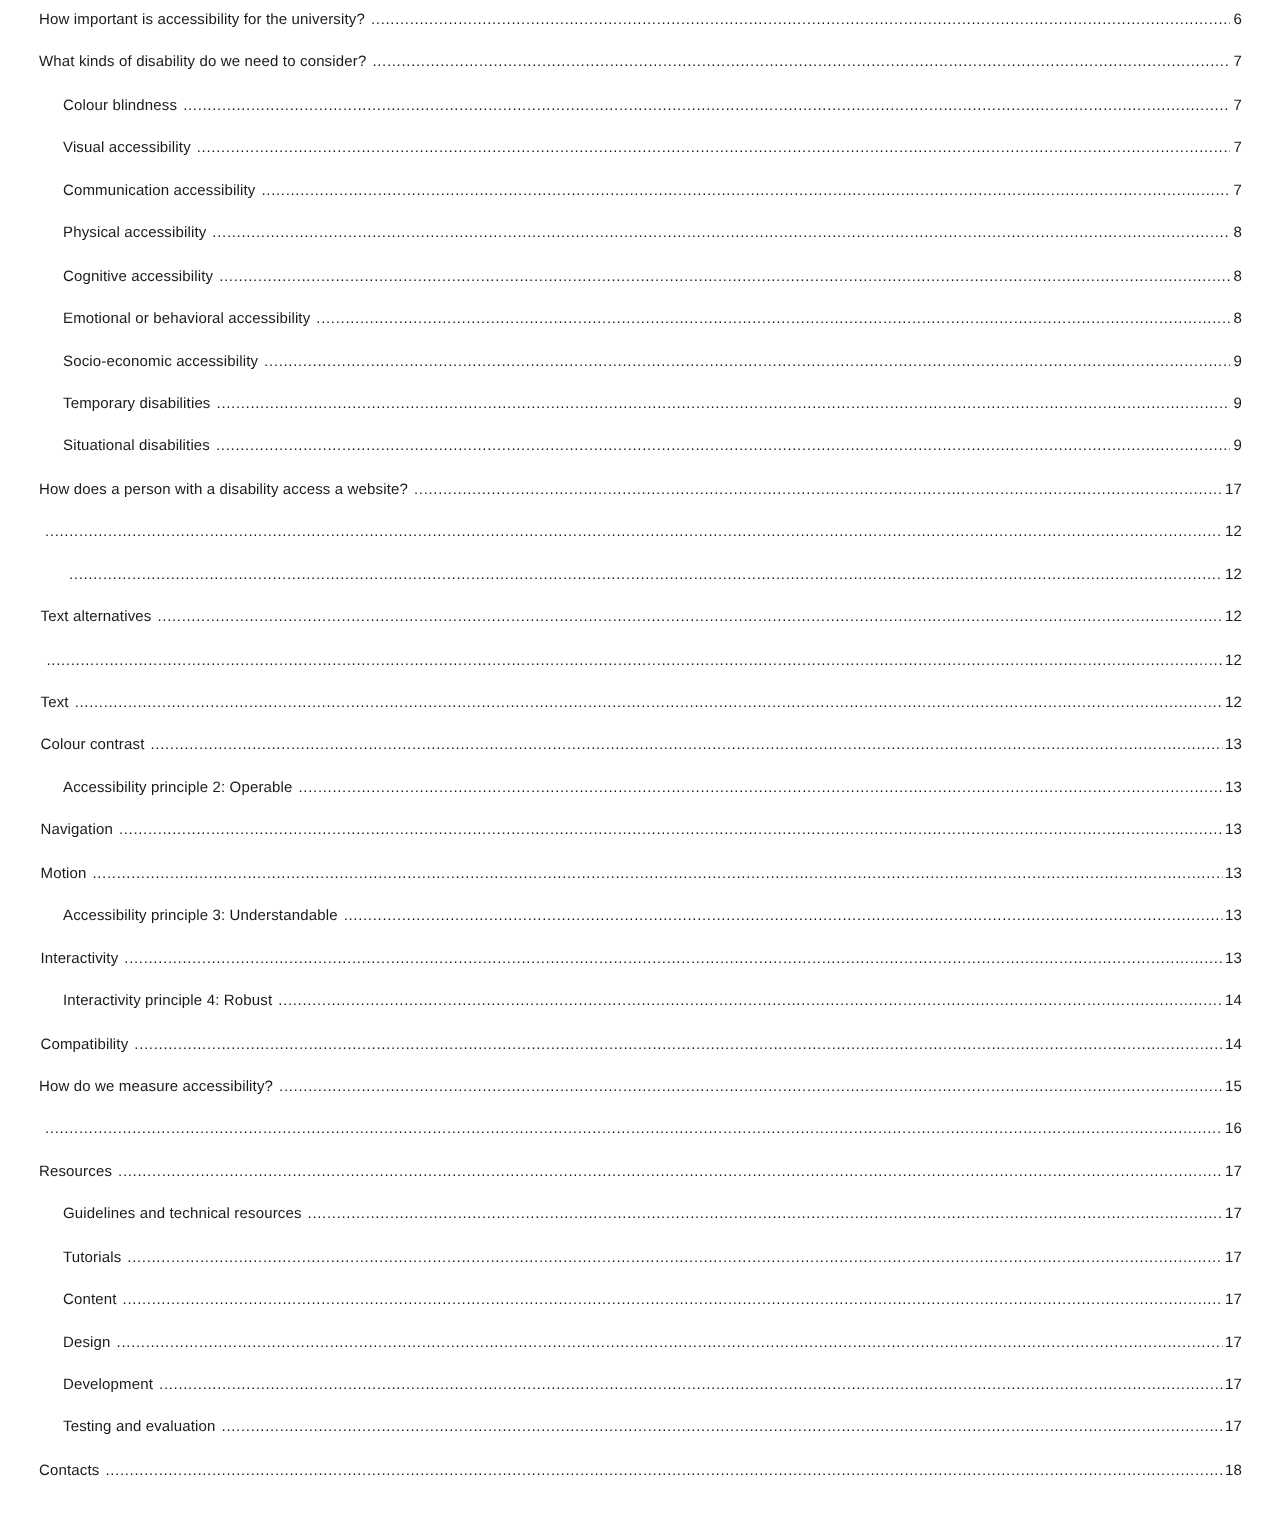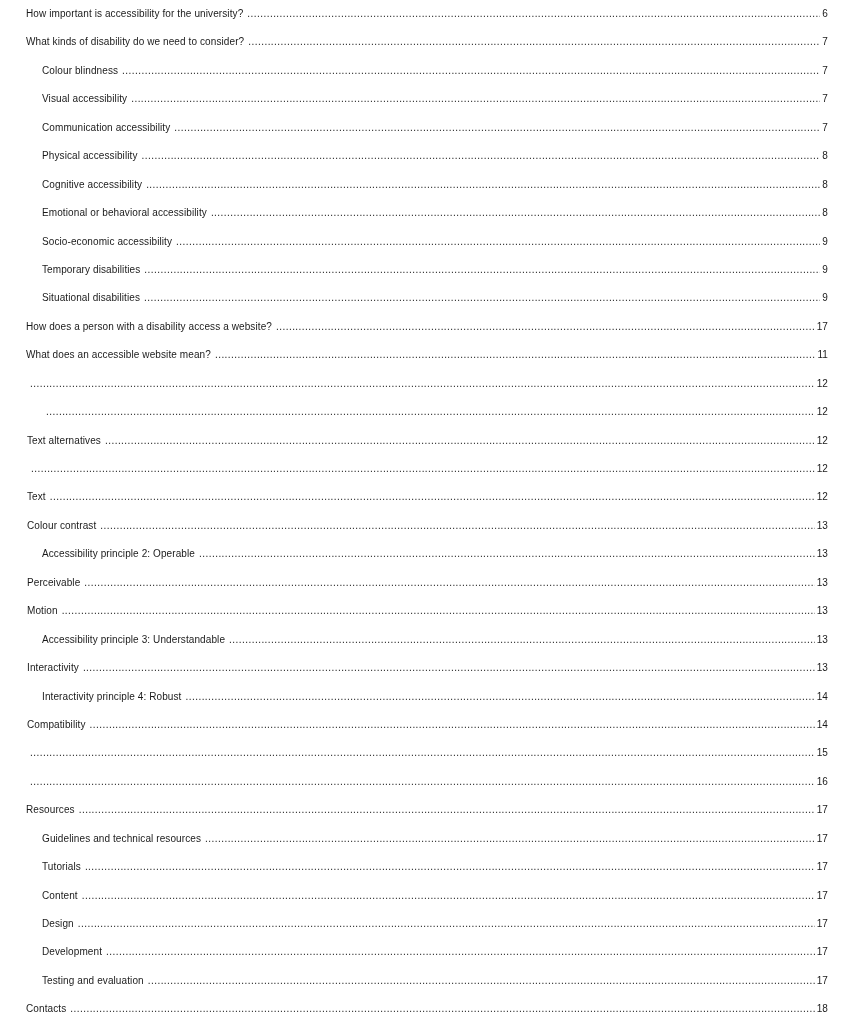--- a/index.html
+++ b/index.html
@@ -124,25 +124,20 @@
     <span class="leader"></span>
     <span class="page">9</span>
   </div>
 
   <div class="row lvl0">
     <span class="label">How does a person with a disability access a website?</span>
     <span class="leader"></span>
     <span class="page">17</span>
   </div>
 
-  <div class="row lvl0">
-    <span class="label">What does an accessible website mean?</span>
-    <span class="leader"></span>
-    <span class="page">11</span>
-  </div>
 
   <div class="row lvl0">
     <span class="leader"></span>
     <span class="page">12</span>
   </div>
 
   <div class="row lvl1">
     <span class="leader"></span>
     <span class="page">12</span>
   </div>
@@ -170,21 +165,21 @@
     <span class="page">13</span>
   </div>
 
   <div class="row lvl1">
     <span class="label">Accessibility principle 2: Operable</span>
     <span class="leader"></span>
     <span class="page">13</span>
   </div>
 
   <div class="row lvl2">
-    <span class="label">Perceivable</span>
+    <span class="label">Navigation</span>
     <span class="leader"></span>
     <span class="page">13</span>
   </div>
 
   <div class="row lvl2">
     <span class="label">Motion</span>
     <span class="leader"></span>
     <span class="page">13</span>
   </div>
 
@@ -206,20 +201,21 @@
     <span class="page">14</span>
   </div>
 
   <div class="row lvl2">
     <span class="label">Compatibility</span>
     <span class="leader"></span>
     <span class="page">14</span>
   </div>
 
   <div class="row lvl0">
+    <span class="label">How do we measure accessibility?</span>
     <span class="leader"></span>
     <span class="page">15</span>
   </div>
 
   <div class="row lvl0">
     <span class="leader"></span>
     <span class="page">16</span>
   </div>
 
   <div class="row lvl0">

